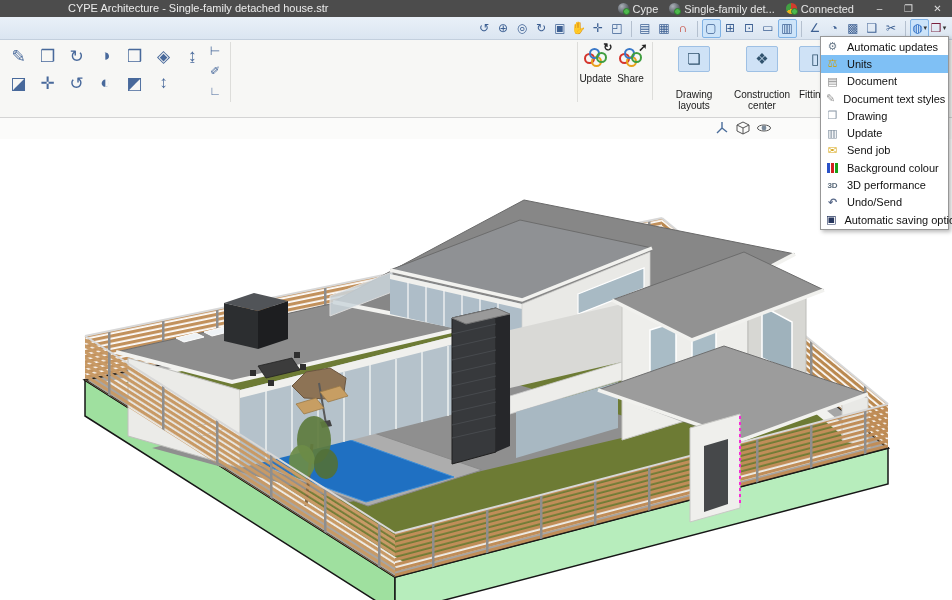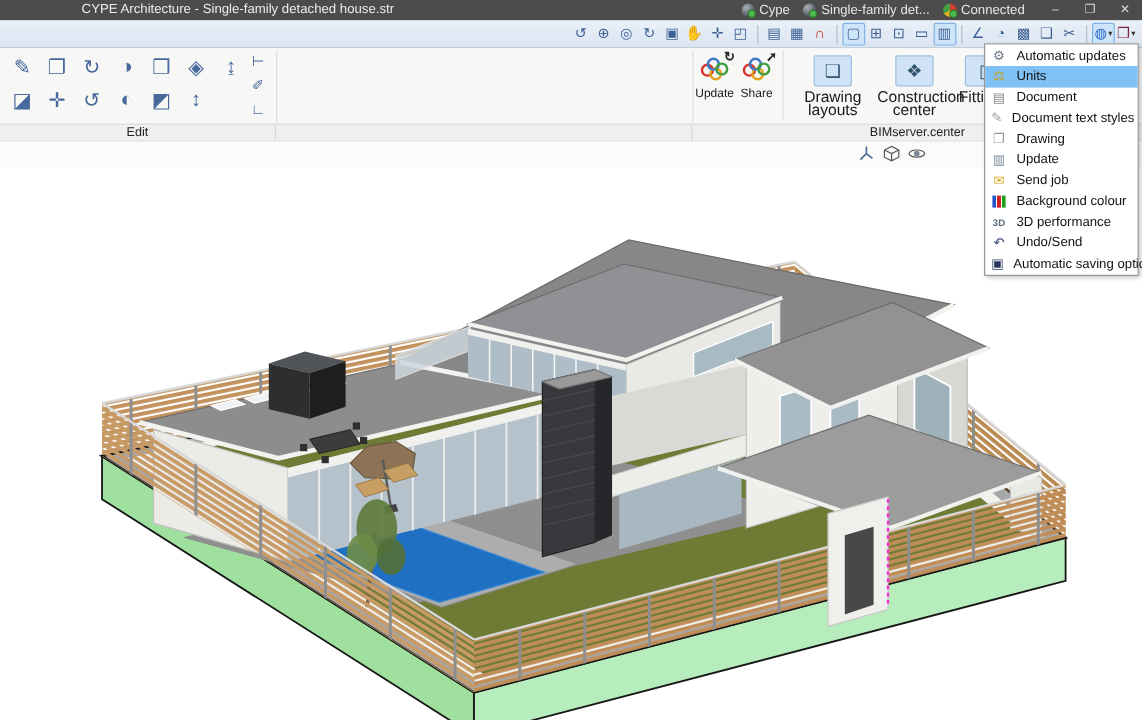--- a/index.html
+++ b/index.html
@@ -57,21 +57,21 @@
   .bimlogo .r2 { border-color:#e8a21c; left:8px; top:10px; }
   .bimlogo .r3 { border-color:#3a78c8; left:6px; top:2px; }
   .bimlogo .r4 { border-color:#3f9e3f; left:13px; top:6px; }
   .bimlogo .ovr { position:absolute; right:-4px; top:-5px; font-size:11px; color:#222; font-weight:bold; }
   .bimlabel { font-size:10px; color:#1a1a1a; line-height:11px; text-align:center; }
   .bigbtns { display:flex; gap:2px; margin-left:8px; }
   .bigbtn { display:flex; flex-direction:column; align-items:center; gap:3px; padding:3px 1px 0 1px;
     border:1px solid transparent; border-radius:2px; background:transparent; cursor:pointer; }
   .bigbtn .tile { width:32px; height:26px; background:#cfe2f6; border:1px solid #9ec0e4; border-radius:2px;
     display:flex; align-items:center; justify-content:center; font-size:15px; color:#31536e; }
-  .bigbtn .blabel { font-size:13px; color:#1a1a1a; line-height:11px; text-align:center; max-width:62px; }
+  .bigbtn .blabel { font-size:10px; color:#1a1a1a; line-height:11px; text-align:center; max-width:62px;margin-top:14px; }
   .strip { position:absolute; left:0; right:0; bottom:0; height:14px; background:#efefed; border-top:1px solid #dcdcda; }
   .scell { position:absolute; top:0; height:13px; border-right:1px solid #d9d9d7; text-align:center;
     font-size:10.5px; color:#222; line-height:13px; }
 
   
   .viewbar { position:absolute; top:118px; left:0; right:0; height:21px; background:#fbfbfa; }
   .viewbar .vicons { position:absolute; left:714px; top:2px; display:flex; gap:5px; }
   .vicon { width:16px; height:16px; cursor:pointer; }
 
   
@@ -372,25 +372,20 @@
 
           <button class="bigbtn" data-name="bills-of-quantities-button">
             <span class="tile" data-name="ribbon-button-icon">
               <span>▤</span>
             </span>
             <span class="blabel">Bills of quantities</span>
           </button>
         </div>
     </div>
 
-    <div class="strip" data-name="ribbon-section-labels">
-      <div class="scell" style="left:0;width:230px;" data-name="section-label-edit">Edit</div>
-      <div class="scell" style="left:230px;width:347px;" data-name="section-label-empty"></div>
-      <div class="scell" style="left:577px;width:375px;border-right:0;" data-name="section-label-bimserver">BIMserver.center</div>
-    </div>
   </div>
 
   <div class="viewbar" data-name="view-toolbar">
     <div class="vicons">
       <svg class="vicon" viewBox="0 0 16 16" data-name="axes-icon">
         <path d="M8 2 L8 8 M8 8 L3 13 M8 8 L13 12" stroke="#4a6d9b" stroke-width="1.4" fill="none"></path>
       </svg>
       <svg class="vicon" viewBox="0 0 16 16" data-name="cube-3d-view-icon">
         <path d="M8 2 L14 5 L14 11 L8 14 L2 11 L2 5 Z M2 5 L8 8 L14 5 M8 8 L8 14" stroke="#555" stroke-width="1" fill="none"></path>
       </svg>

